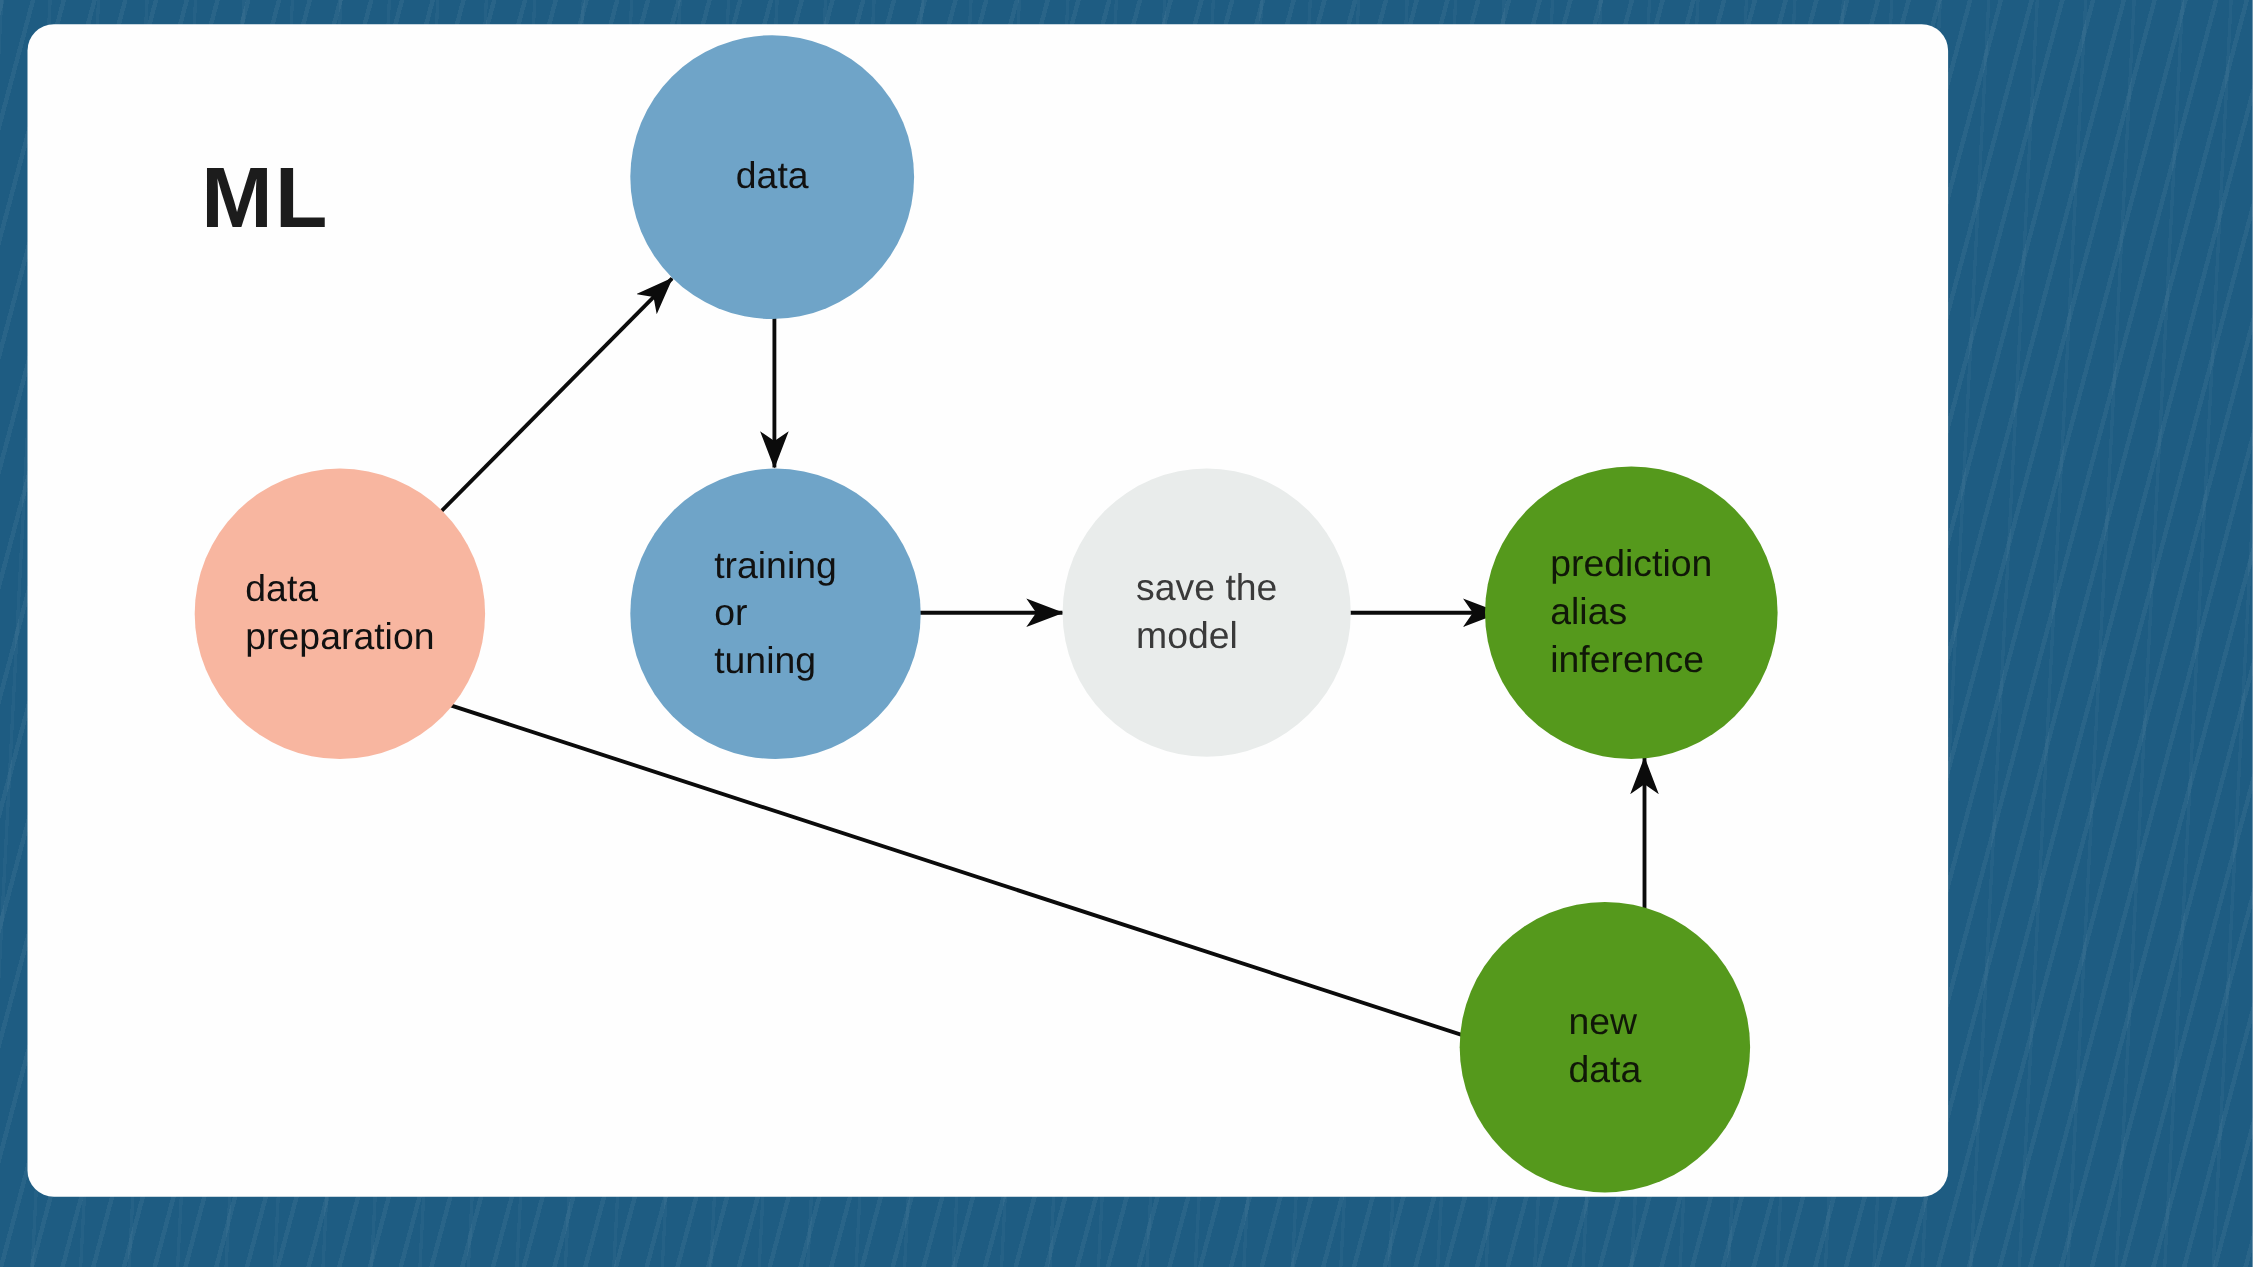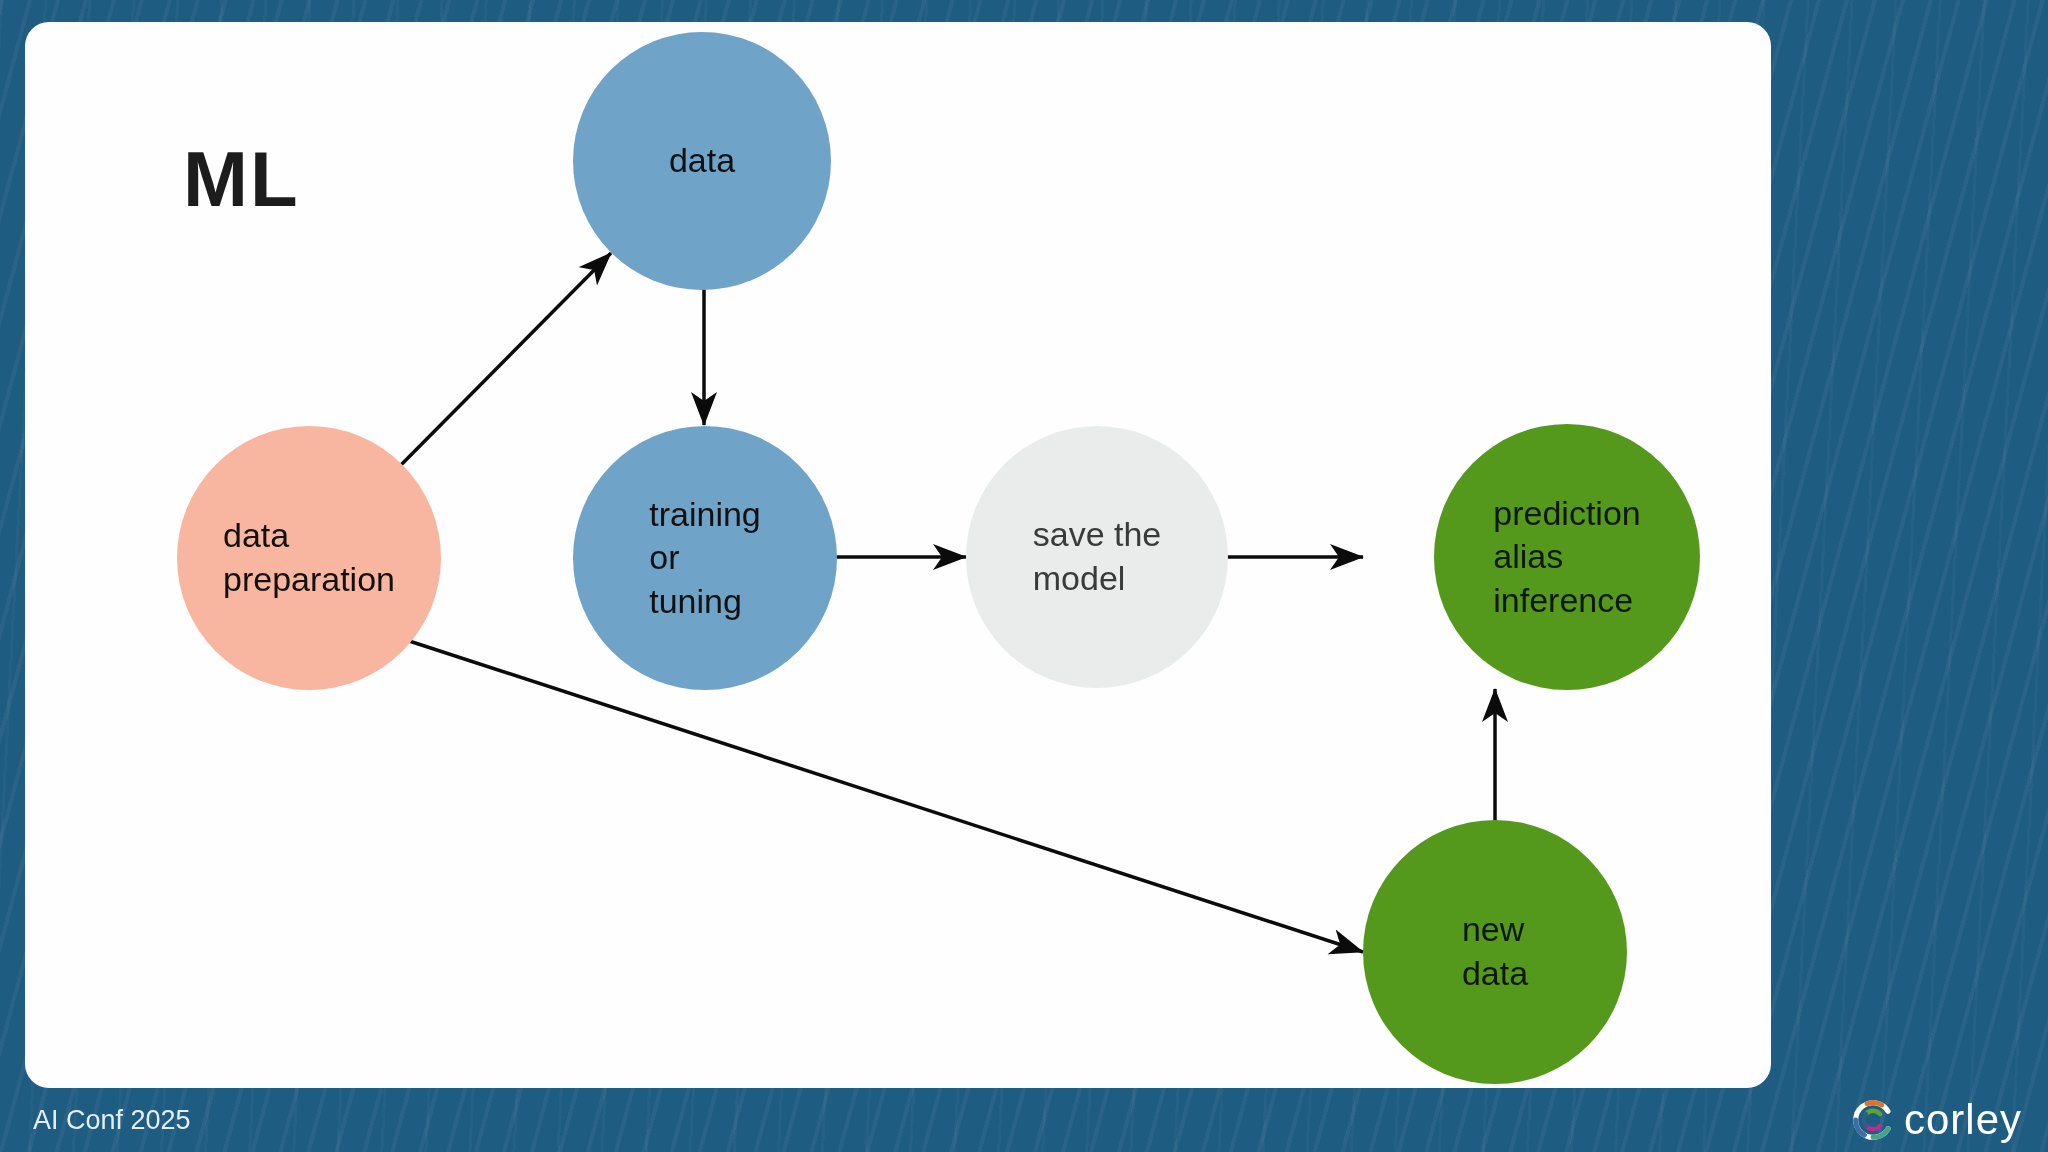--- a/index.html
+++ b/index.html
@@ -56,22 +56,22 @@
   .node-label {
     font-size: 34px;
     line-height: 1.28;
     white-space: pre-line;
     color: #111;
   }
   .node-data            { left: 548px; top: 10px;  width: 258px; height: 258px; }
   .node-preparation     { left: 152px; top: 404px; width: 264px; height: 264px; }
   .node-training        { left: 548px; top: 404px; width: 264px; height: 264px; }
   .node-save            { left: 941px; top: 404px; width: 262px; height: 262px; }
-  .node-prediction      { left: 1409px; top: 402px; width: 266px; height: 266px; }
-  .node-newdata         { left: 1338px; top: 798px; width: 264px; height: 264px; }
+  .node-prediction      { left: 1325px; top: 402px; width: 266px; height: 266px; }
+  .node-newdata         { left: 1302px; top: 798px; width: 264px; height: 264px; }
   .footer {
     position: absolute;
     left: 0;
     top: 1088px;
     width: 2048px;
     height: 64px;
     display: flex;
     align-items: center;
     justify-content: space-between;
     box-sizing: border-box;
@@ -146,34 +146,14 @@
 inference</span>
     </div>
 
     <div class="node node-newdata" style="background-color: rgb(85, 153, 28);">
       <span class="node-label" style="color: rgb(16, 23, 8);">new
 data</span>
     </div>
 
   </div>
 
-  <div class="footer">
-    <span class="footer-conf" style="color: rgb(227, 238, 244);">AI Conf 2025</span>
-
-    <div class="brand">
-      <svg class="brand-mark" width="52" height="52" viewBox="0 0 48 48" xmlns="http://www.w3.org/2000/svg">
-        <g fill="none" stroke-linecap="round">
-
-          <path d="M 37.9 16 A 16 16 0 1 0 37.9 32" stroke="#FFFFFF" stroke-width="4.6"></path>
-          <path d="M 18.5 9 A 16 16 0 0 1 32 10.1" stroke="#D9752E" stroke-width="4.6"></path>
-          <path d="M 24 40 A 16 16 0 0 0 37.9 32" stroke="#45A389" stroke-width="4.6"></path>
-          <path d="M 16 37.9 A 16 16 0 0 1 8 24" stroke="#3A6EA5" stroke-width="4.6"></path>
-
-          <path d="M 17.5 18.5 A 8.5 8.5 0 0 1 30.5 18.5" stroke="#5FA431" stroke-width="4"></path>
-          <path d="M 17.5 29.5 A 8.5 8.5 0 0 0 30.5 29.5" stroke="#C02A8C" stroke-width="4"></path>
-          <path d="M 17.5 29.5 A 8.5 8.5 0 0 1 17.5 18.5" stroke="#2F5E86" stroke-width="4"></path>
-        </g>
-      </svg>
-      <span class="brand-name">corley</span>
-    </div>
-  </div>
 
 </div>
 
 </body></html>

